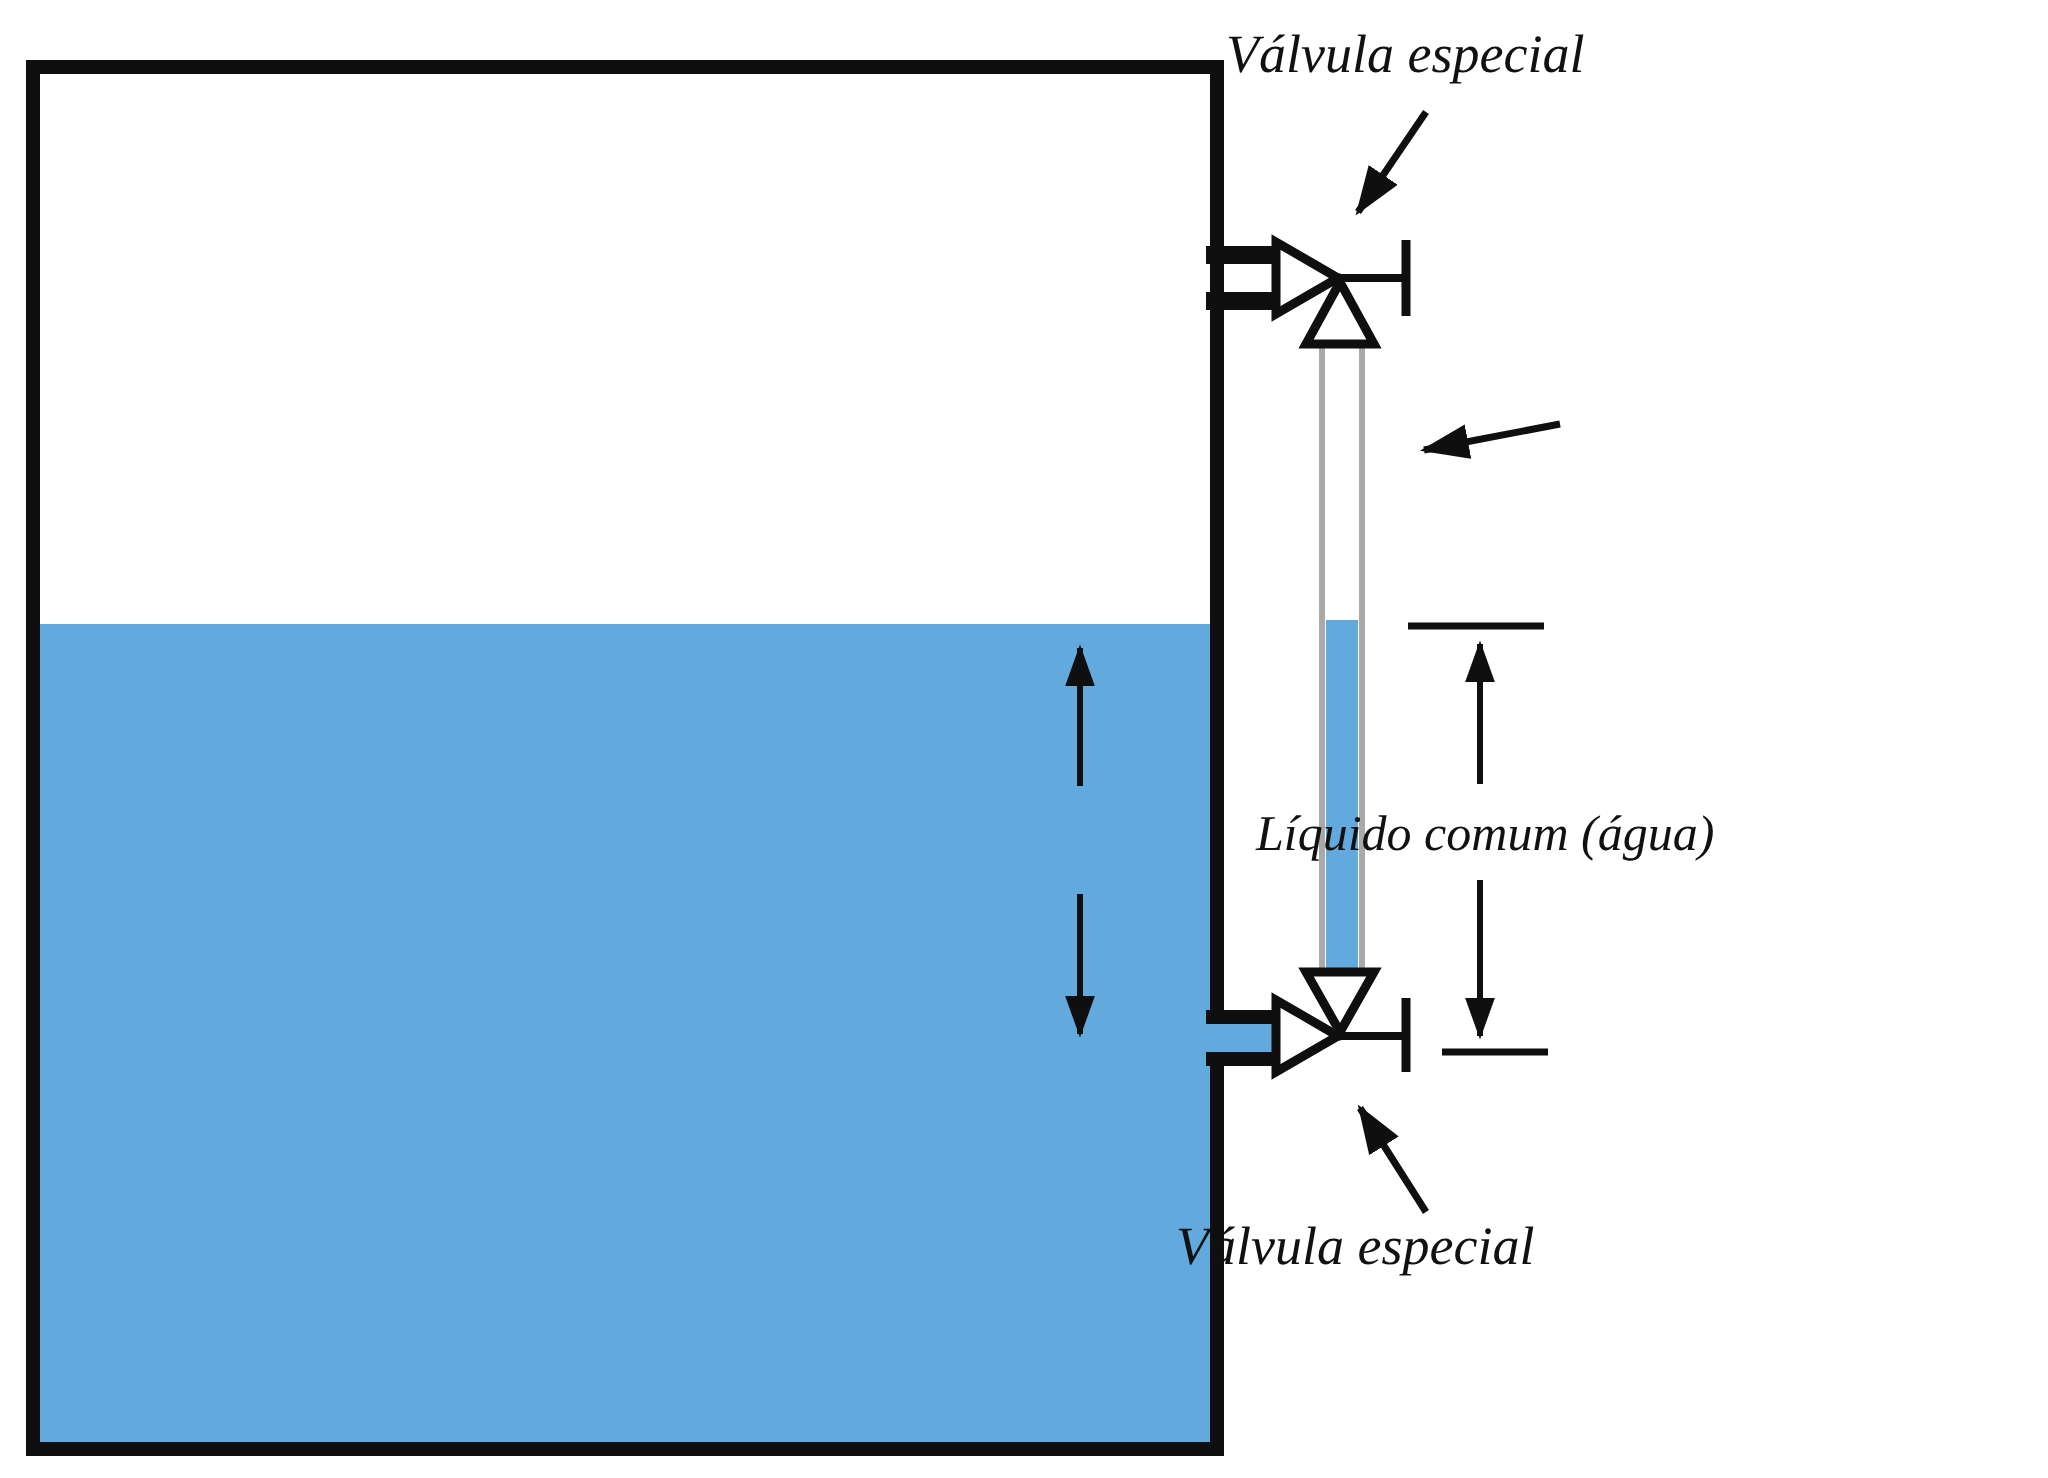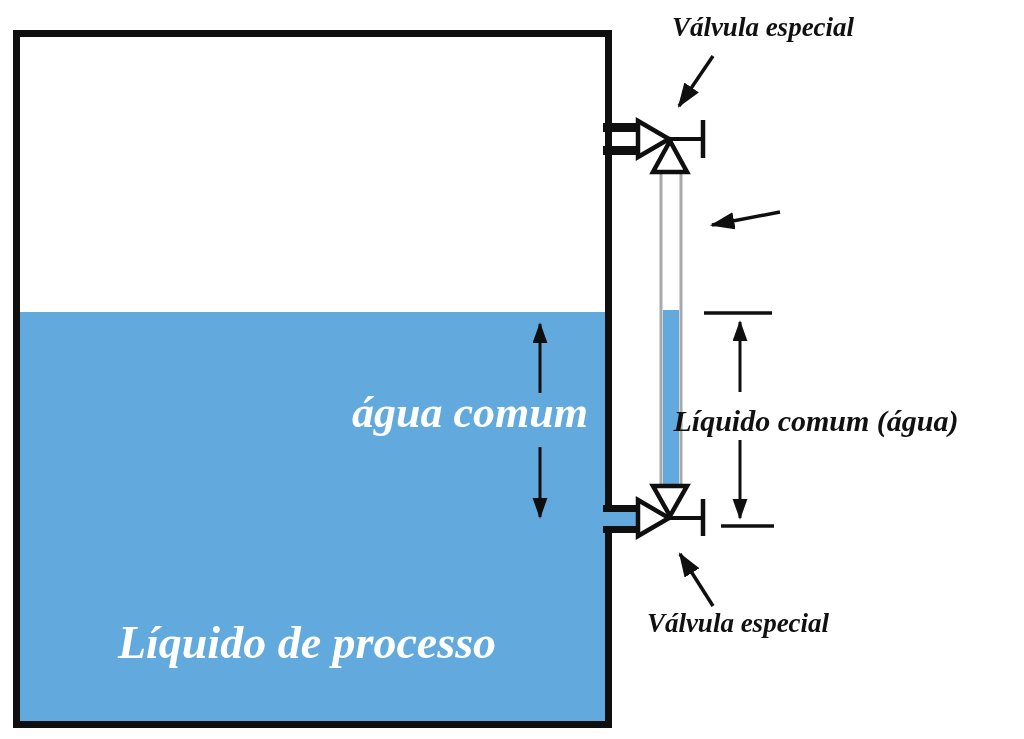--- a/index.html
+++ b/index.html
@@ -18,23 +18,22 @@
   #stage{
     position:relative;
     width:1024px;height:739px;
     background:var(--background);
     overflow:hidden;
   }
   #diagram-svg{position:absolute;left:0;top:0;}
   .lbl{
     position:absolute;
     font-style:italic;
-    font-weight:bold;
+    font-weight:normal;
     color:var(--label-dark);
-    text-align:center;
     line-height:1.04;
     white-space:nowrap;
   }
   .lbl.small{font-size:27px;}
   .lbl.big{font-size:44px;color:var(--label-light);}
   .ink{stroke:var(--line);}
   .valve-body{fill:#ffffff;stroke:var(--line);stroke-width:4.5;stroke-linejoin:miter;}
   .liquid-fill{fill:var(--liquid);}
 </style>
 </head>
@@ -96,21 +95,19 @@
     </g>
 
     <line x1="713" y1="56" x2="679" y2="106" class="ink" stroke-width="3.5" marker-end="url(#ah)"></line>
     <line x1="780" y1="212" x2="712" y2="225" class="ink" stroke-width="3.5" marker-end="url(#ah)"></line>
     <line x1="713" y1="606" x2="680" y2="554" class="ink" stroke-width="3.5" marker-end="url(#ah)"></line>
   </svg>
 
   <div class="lbl small" style="left:613px;top:13px;width:300px;">Válvula especial</div>
 
 
-  <div class="lbl big" style="left:320px;top:390px;width:300px;">água comum</div>
 
-  <div class="lbl small" style="left:666px;top:405px;width:300px;font-size:30px;">Líquido comum (água)</div>
+  <div class="lbl small" style="left:628px;top:405px;width:300px;font-size:25px;">Líquido comum (água)</div>
 
-  <div class="lbl big" style="left:107px;top:619px;width:400px;font-size:46px;">Líquido de processo</div>
 
   <div class="lbl small" style="left:588px;top:609px;width:300px;">Válvula especial</div>
 
 </div>
 
 </body></html>

